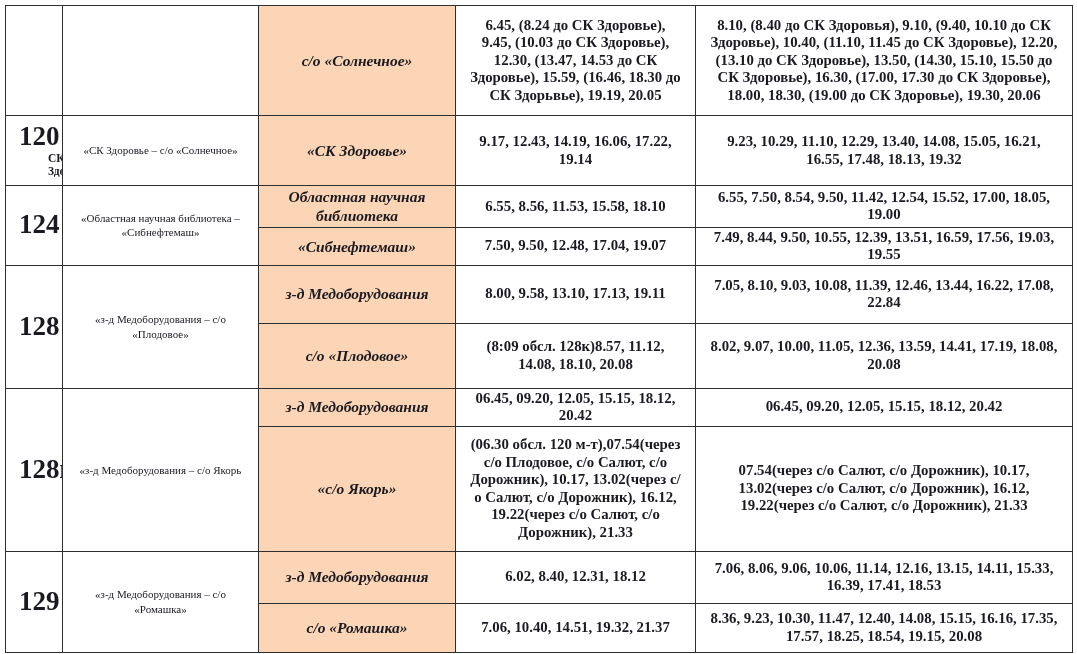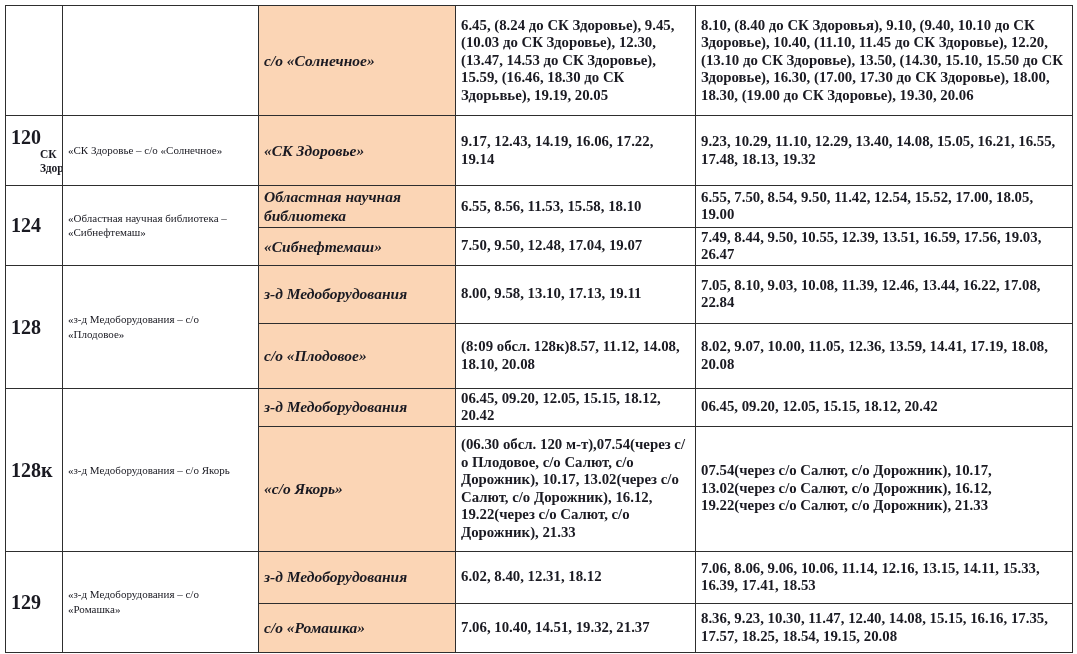--- a/index.html
+++ b/index.html
@@ -15,31 +15,31 @@
   .page {
     padding: 5px 0 0 5px;
   }
   table.schedule {
     border-collapse: collapse;
     table-layout: fixed;
     width: 1067px;
   }
   table.schedule td {
     border: 1px solid var(--color-border, #2e2e2e);
-    text-align: left;
+    text-align: center;
     vertical-align: middle;
-    padding: 1px 5px;
+    padding: 1px 13px;
     overflow: hidden;
     box-sizing: border-box;
   }
   td.route {
     font-weight: bold;
   }
   .route-num {
-    font-size: 20px;
+    font-size: 27px;
     font-weight: bold;
     line-height: 1.1;
   }
   .route-sub {
     font-size: 11.5px;
     font-weight: bold;
     line-height: 1.15;
     margin-left: 29px;
   }
   td.rname {
@@ -99,21 +99,21 @@
           <div class="route-num">124</div>
         </td>
         <td class="rname" rowspan="2">«Областная научная библиотека – «Сибнефтемаш»</td>
         <td class="stop">Областная научная библиотека</td>
         <td class="times">6.55, 8.56, 11.53, 15.58, 18.10</td>
         <td class="times">6.55, 7.50,  8.54, 9.50, 11.42, 12.54, 15.52, 17.00, 18.05, 19.00</td>
       </tr>
       <tr style="height:37px">
         <td class="stop">«Сибнефтемаш»</td>
         <td class="times">7.50, 9.50, 12.48, 17.04, 19.07</td>
-        <td class="times">7.49, 8.44, 9.50, 10.55, 12.39, 13.51, 16.59, 17.56, 19.03, 26.47</td>
+        <td class="times">7.49, 8.44, 9.50, 10.55, 12.39, 13.51, 16.59, 17.56, 19.03, 19.55</td>
       </tr>
 
       <tr style="height:58px">
         <td class="route" rowspan="2">
           <div class="route-num">128</div>
         </td>
         <td class="rname" rowspan="2">«з-д Медоборудования – с/о «Плодовое»</td>
         <td class="stop">з-д Медоборудования</td>
         <td class="times">8.00, 9.58, 13.10, 17.13, 19.11</td>
         <td class="times">7.05, 8.10, 9.03, 10.08, 11.39, 12.46, 13.44, 16.22, 17.08, 22.84</td>

